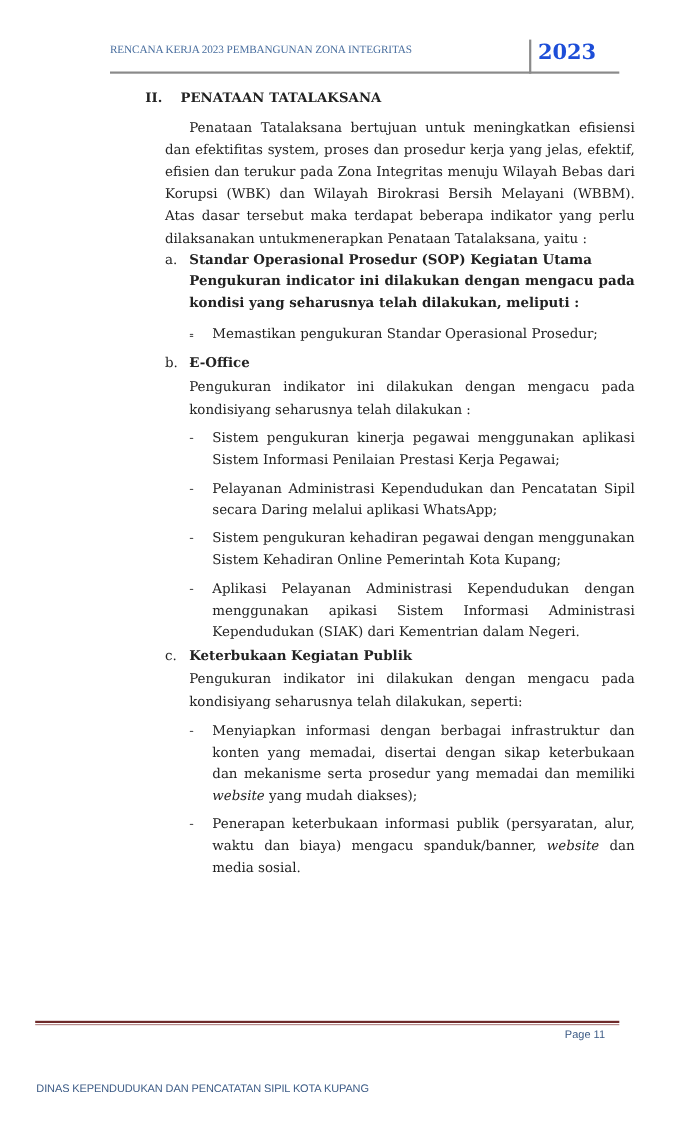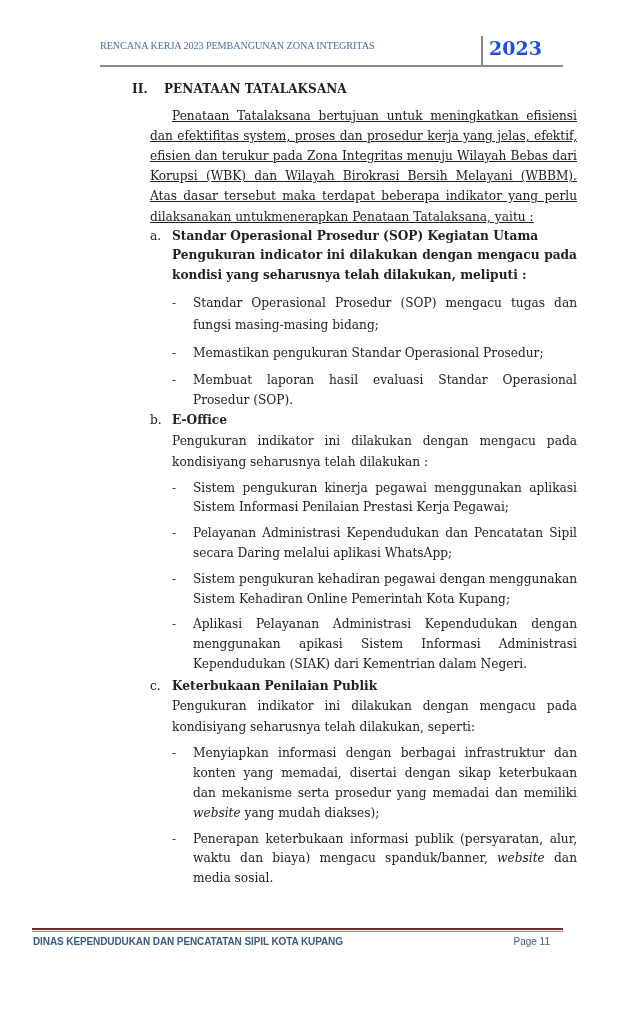--- a/index.html
+++ b/index.html
@@ -9,36 +9,36 @@
   
   .hdr-title { position: absolute; left: 100px; top: 40px; width: 374px; font-family: Liberation Serif, serif; font-size: 10.2px; letter-spacing: -0.1px; color: #4a6f9f; white-space: nowrap; }
   .hdr-divider { position: absolute; left: 481px; top: 36px; width: 2px; height: 31px; background: #8a8a8a; }
   .hdr-year { position: absolute; left: 489px; top: 37px; font-family: "DejaVu Serif", serif; font-weight: bold; font-size: 19px; color: #1d4ed8; }
   .hdr-rule { position: absolute; left: 100px; top: 65px; width: 463px; height: 2px; background: #8a8a8a; }
 
   
   .content { position: absolute; left: 132px; top: 80px; width: 445px; font-size: 12.2px; line-height: 19.6px; }
   .sec-title { font-weight: bold; font-size: 12px; margin: 0 0 6px 0; letter-spacing: 0.1px; white-space: nowrap; }
   .sec-title .num { display: inline-block; width: 32px; }
-  .p { margin: 0 0 0 18px; text-align: justify; text-indent: 22px; line-height: 20.2px; text-decoration: underline; }
+  .p { margin: 0 0 0 18px; text-align: justify; text-indent: 22px; line-height: 20.2px; }
   .p-last { text-align-last: left; }
 
   .item { position: relative; margin-left: 18px; padding-left: 22px; }
   .item-letter { position: absolute; left: 0; top: 0; }
   .item-title { display: block; font-weight: bold; }
   .item-desc { display: block; text-align: justify; }
   .dash-list { list-style: none; margin: 0; padding: 0; }
   .dash-item { position: relative; padding-left: 21px; text-align: justify; margin-top: 6px; line-height: 19.8px; }
   .dash-item .dash { position: absolute; left: 0; top: 0; color: #444; }
 
   .em { font-style: italic; }
 
   
   .ftr-rule { position: absolute; left: 32px; top: 928px; width: 531px; height: 4px; border-top: 2.5px solid #6e2a2a; border-bottom: 1px solid #b08080; box-sizing: border-box; }
-  .ftr-left { position: absolute; left: 33px; top: 936px; font-family: "Liberation Sans", sans-serif; font-size: 10px; color: #3b5a85; white-space: nowrap; letter-spacing: -0.1px; font-weight: bold; }
+  .ftr-left { position: absolute; left: 33px; top: 985px; font-family: "Liberation Sans", sans-serif; font-size: 10px; color: #3b5a85; white-space: nowrap; letter-spacing: -0.1px; }
   .ftr-right { position: absolute; right: 72px; top: 936px; font-family: "Liberation Sans", sans-serif; font-size: 10px; color: #3b5a85; white-space: nowrap; }
 </style>
 </head>
 <body>
 
 <div class="page">
 
   <div class="hdr-title">RENCANA KERJA 2023 PEMBANGUNAN ZONA INTEGRITAS</div>
   <div class="hdr-divider"></div>
   <div class="hdr-year">2023</div>
@@ -49,41 +49,41 @@
       <span class="num">II.</span><span>PENATAAN TATALAKSANA</span>
     </div>
 
     <p class="p p-last">Penataan Tatalaksana bertujuan untuk meningkatkan efisiensi dan efektifitas system, proses dan prosedur kerja yang jelas, efektif, efisien dan terukur pada Zona Integritas menuju Wilayah Bebas dari Korupsi (WBK) dan Wilayah Birokrasi Bersih Melayani (WBBM). Atas dasar tersebut maka terdapat beberapa indikator yang perlu dilaksanakan untukmenerapkan Penataan Tatalaksana, yaitu :</p>
 
     <div class="item">
       <span class="item-letter">a.</span>
       <span class="item-title">Standar Operasional Prosedur (SOP) Kegiatan Utama</span>
       <span class="item-desc" style="text-align-last:left;font-weight:bold;">Pengukuran indicator ini dilakukan dengan mengacu pada kondisi yang seharusnya telah dilakukan, meliputi :</span>
       <ul class="dash-list">
-        <li class="dash-item" style="line-height:22px;"><span class="dash">-</span><span>Standar Operasional Prosedur (SOP) mengacu tugas dan fungsi masing-masing bidang;</span></li>
+        <li class="dash-item" style="line-height:22px;"><span class="dash">-</span></li>
         <li class="dash-item" style="margin-top:8px;"><span class="dash">-</span><span>Memastikan pengukuran Standar Operasional Prosedur;</span></li>
-        <li class="dash-item" style="margin-top:8px;"><span class="dash">-</span><span>Membuat laporan hasil evaluasi Standar Operasional Prosedur (SOP).</span></li>
+        <li class="dash-item" style="margin-top:8px;"><span class="dash">-</span></li>
       </ul>
     </div>
 
     <div class="item">
       <span class="item-letter">b.</span>
       <span class="item-title">E-Office</span>
       <span class="item-desc" style="line-height:21px;">Pengukuran indikator ini dilakukan dengan mengacu pada kondisiyang seharusnya telah dilakukan :</span>
       <ul class="dash-list">
         <li class="dash-item"><span class="dash">-</span><span>Sistem pengukuran kinerja pegawai menggunakan aplikasi Sistem Informasi Penilaian Prestasi Kerja Pegawai;</span></li>
         <li class="dash-item"><span class="dash">-</span><span>Pelayanan Administrasi Kependudukan dan Pencatatan Sipil secara Daring melalui aplikasi WhatsApp;</span></li>
         <li class="dash-item"><span class="dash">-</span><span>Sistem pengukuran kehadiran pegawai dengan menggunakan Sistem Kehadiran Online Pemerintah Kota Kupang;</span></li>
         <li class="dash-item"><span class="dash">-</span><span>Aplikasi Pelayanan Administrasi Kependudukan dengan menggunakan apikasi Sistem Informasi Administrasi Kependudukan (SIAK) dari Kementrian dalam Negeri.</span></li>
       </ul>
     </div>
 
     <div class="item" style="margin-top:2px;">
       <span class="item-letter">c.</span>
-      <span class="item-title">Keterbukaan Penilaian Publik</span>
+      <span class="item-title">Keterbukaan Kegiatan Publik</span>
       <span class="item-desc" style="line-height:21px;">Pengukuran indikator ini dilakukan dengan mengacu pada kondisiyang seharusnya telah dilakukan, seperti:</span>
       <ul class="dash-list">
         <li class="dash-item"><span class="dash">-</span><span>Menyiapkan informasi dengan berbagai infrastruktur dan konten yang memadai, disertai dengan sikap keterbukaan dan mekanisme serta prosedur yang memadai dan memiliki </span><span class="em">website</span><span> yang mudah diakses);</span></li>
         <li class="dash-item"><span class="dash">-</span><span>Penerapan keterbukaan informasi publik (persyaratan, alur, waktu dan biaya) mengacu spanduk/banner, </span><span class="em">website</span><span> dan media sosial.</span></li>
       </ul>
     </div>
   </div>
 
   <div class="ftr-rule"></div>
   <div class="ftr-left">DINAS KEPENDUDUKAN DAN PENCATATAN SIPIL KOTA KUPANG</div>

